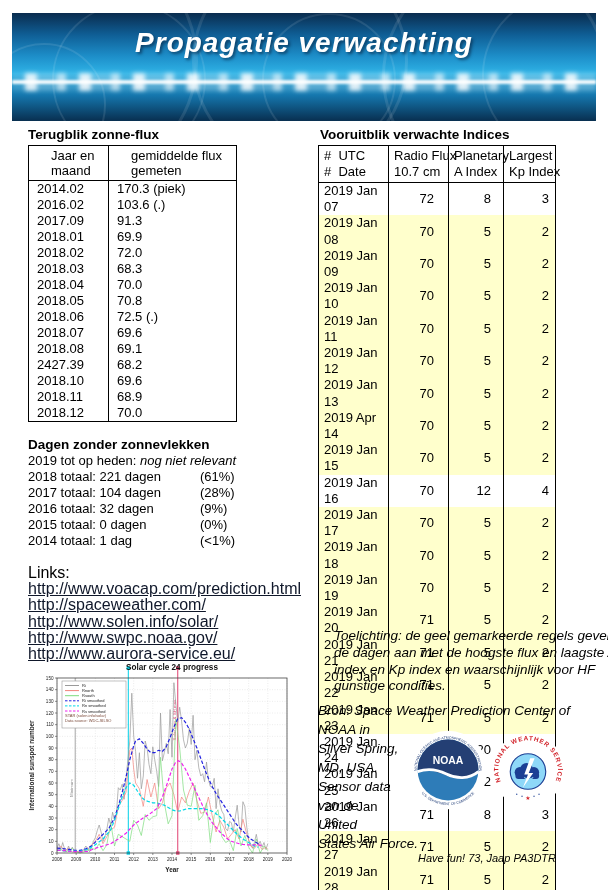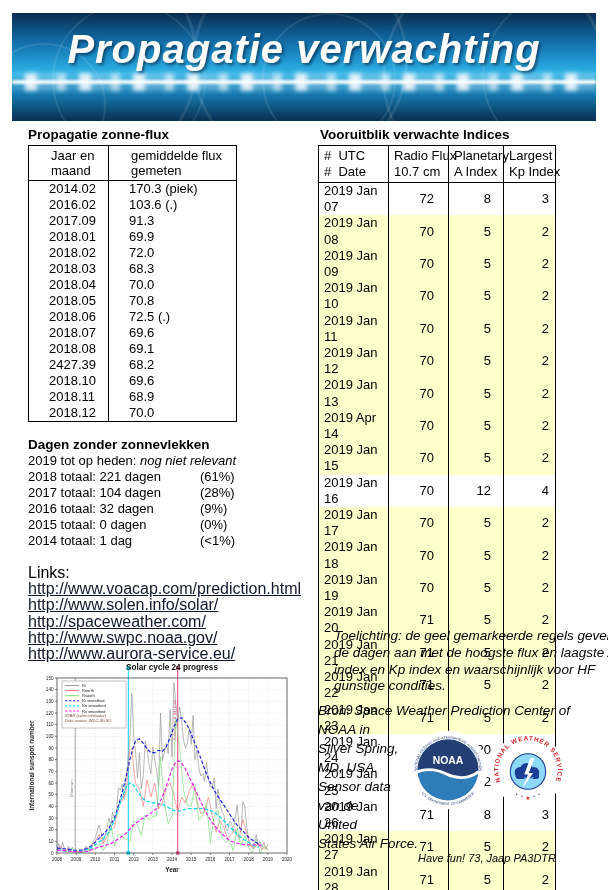--- a/index.html
+++ b/index.html
@@ -14,34 +14,34 @@
   .rip.r2{left:40px;top:-10px;width:150px;height:150px;border-width:2px;}
   .rip.r3{left:180px;top:-60px;width:210px;height:210px;}
   .rip.r4{left:250px;top:0px;width:130px;height:130px;border-width:2px;}
   .rip.r5{left:370px;top:-50px;width:220px;height:220px;}
   .rip.r6{left:470px;top:-20px;width:160px;height:160px;border-width:2px;}
   .rip.r7{left:-30px;top:30px;width:120px;height:120px;border-width:2px;}
   .banner .band{position:absolute;left:0;right:0;top:60px;height:18px;filter:blur(2px);
     background:repeating-linear-gradient(90deg,rgba(255,255,255,.12) 0 12px,rgba(255,255,255,.85) 14px 24px,rgba(255,255,255,.25) 26px 44px,rgba(255,255,255,.65) 46px 54px);}
   .banner .bandcore{position:absolute;left:0;right:0;top:67px;height:4px;background:rgba(255,255,255,.9);filter:blur(1px);}
   .banner h1{position:absolute;left:0;right:0;top:14px;margin:0;text-align:center;
-    font-size:40px;font-style:italic;font-weight:bold;color:#fff;letter-spacing:1px;
+    font-size:28px;font-style:italic;font-weight:bold;color:#fff;letter-spacing:1px;
     text-shadow:2px 2px 3px rgba(8,40,70,.65);}
 
   
   .h3{position:absolute;margin:0;font-size:13.5px;font-weight:bold;}
   #flux-title{left:28px;top:127px;}
   #idx-title{left:320px;top:127px;}
 
   
   table.data{border-collapse:collapse;table-layout:fixed;font-size:13px;}
   .flux{position:absolute;left:28px;top:145px;width:208px;border:1px solid #000;}
   .flux th{font-weight:normal;text-align:left;padding:2px 0 2px 6px;border-bottom:1px solid #000;vertical-align:top;}
   .flux th div{line-height:15px;margin-left:16px;}
-  .flux td{padding:0 0 0 20px;height:16px;line-height:16px;}
+  .flux td{padding:0 0 0 8px;height:16px;line-height:16px;}
   .flux .c0{width:80px;border-right:1px solid #000;}
 
   
   .idx{position:absolute;left:318px;top:145px;width:237px;border:1px solid #000;}
   .idx th{font-weight:normal;text-align:left;padding:2px 0 2px 5px;border-bottom:1px solid #000;vertical-align:top;}
   .idx th div{line-height:16px;white-space:pre;}
   .idx th+th,.idx td+td{border-left:1px solid #000;}
   .idx td{padding:0;height:16.2px;line-height:16.2px;}
   .idx td.c0{text-align:left;padding-left:5px;}
   .idx td.c1{text-align:right;padding-right:14px;}
@@ -82,21 +82,21 @@
     <div class="rip r3"></div>
     <div class="rip r4"></div>
     <div class="rip r5"></div>
     <div class="rip r6"></div>
     <div class="rip r7"></div>
     <div class="band"></div>
     <div class="bandcore"></div>
     <h1>Propagatie verwachting</h1>
   </div>
 
-  <h3 class="h3" id="flux-title">Propagatie zonne-flux</h3>
+  <h3 class="h3" id="flux-title">Terugblik zonne-flux</h3>
 
   <table class="data flux">
     <colgroup>
         <col style="width:80px">
         <col style="width:128px">
       </colgroup>
     <thead>
       <tr>
         <th class="c0">
           <div>Jaar en</div>
@@ -198,22 +198,22 @@
           <span class="lbl">2014 totaal: 1 dag</span>
           <span class="pct">(&lt;1%)</span>
         </div>
       </div>
   </div>
 
   <div class="links">
     <div>Links:</div>
     <div id="links-list">
         <div><a href="#">http://www.voacap.com/prediction.html</a></div>
+        <div><a href="#">http://spaceweather.com/</a></div>
         <div><a href="#">http://www.solen.info/solar/</a></div>
-        <div><a href="#">http://spaceweather.com/</a></div>
         <div><a href="#">http://www.swpc.noaa.gov/</a></div>
         <div><a href="#">http://www.aurora-service.eu/</a></div>
       </div>
   </div>
 
   <div class="chartbox">
     <svg id="chart-svg" width="275" height="228" viewBox="0 0 275 228">
         <line x1="32" y1="20" x2="32" y2="195" stroke="#d8d8d8" stroke-width="0.5" stroke-dasharray="1,1.5"></line>
         <line x1="51.166666666666664" y1="20" x2="51.166666666666664" y2="195" stroke="#d8d8d8" stroke-width="0.5" stroke-dasharray="1,1.5"></line>
         <line x1="70.33333333333333" y1="20" x2="70.33333333333333" y2="195" stroke="#d8d8d8" stroke-width="0.5" stroke-dasharray="1,1.5"></line>

